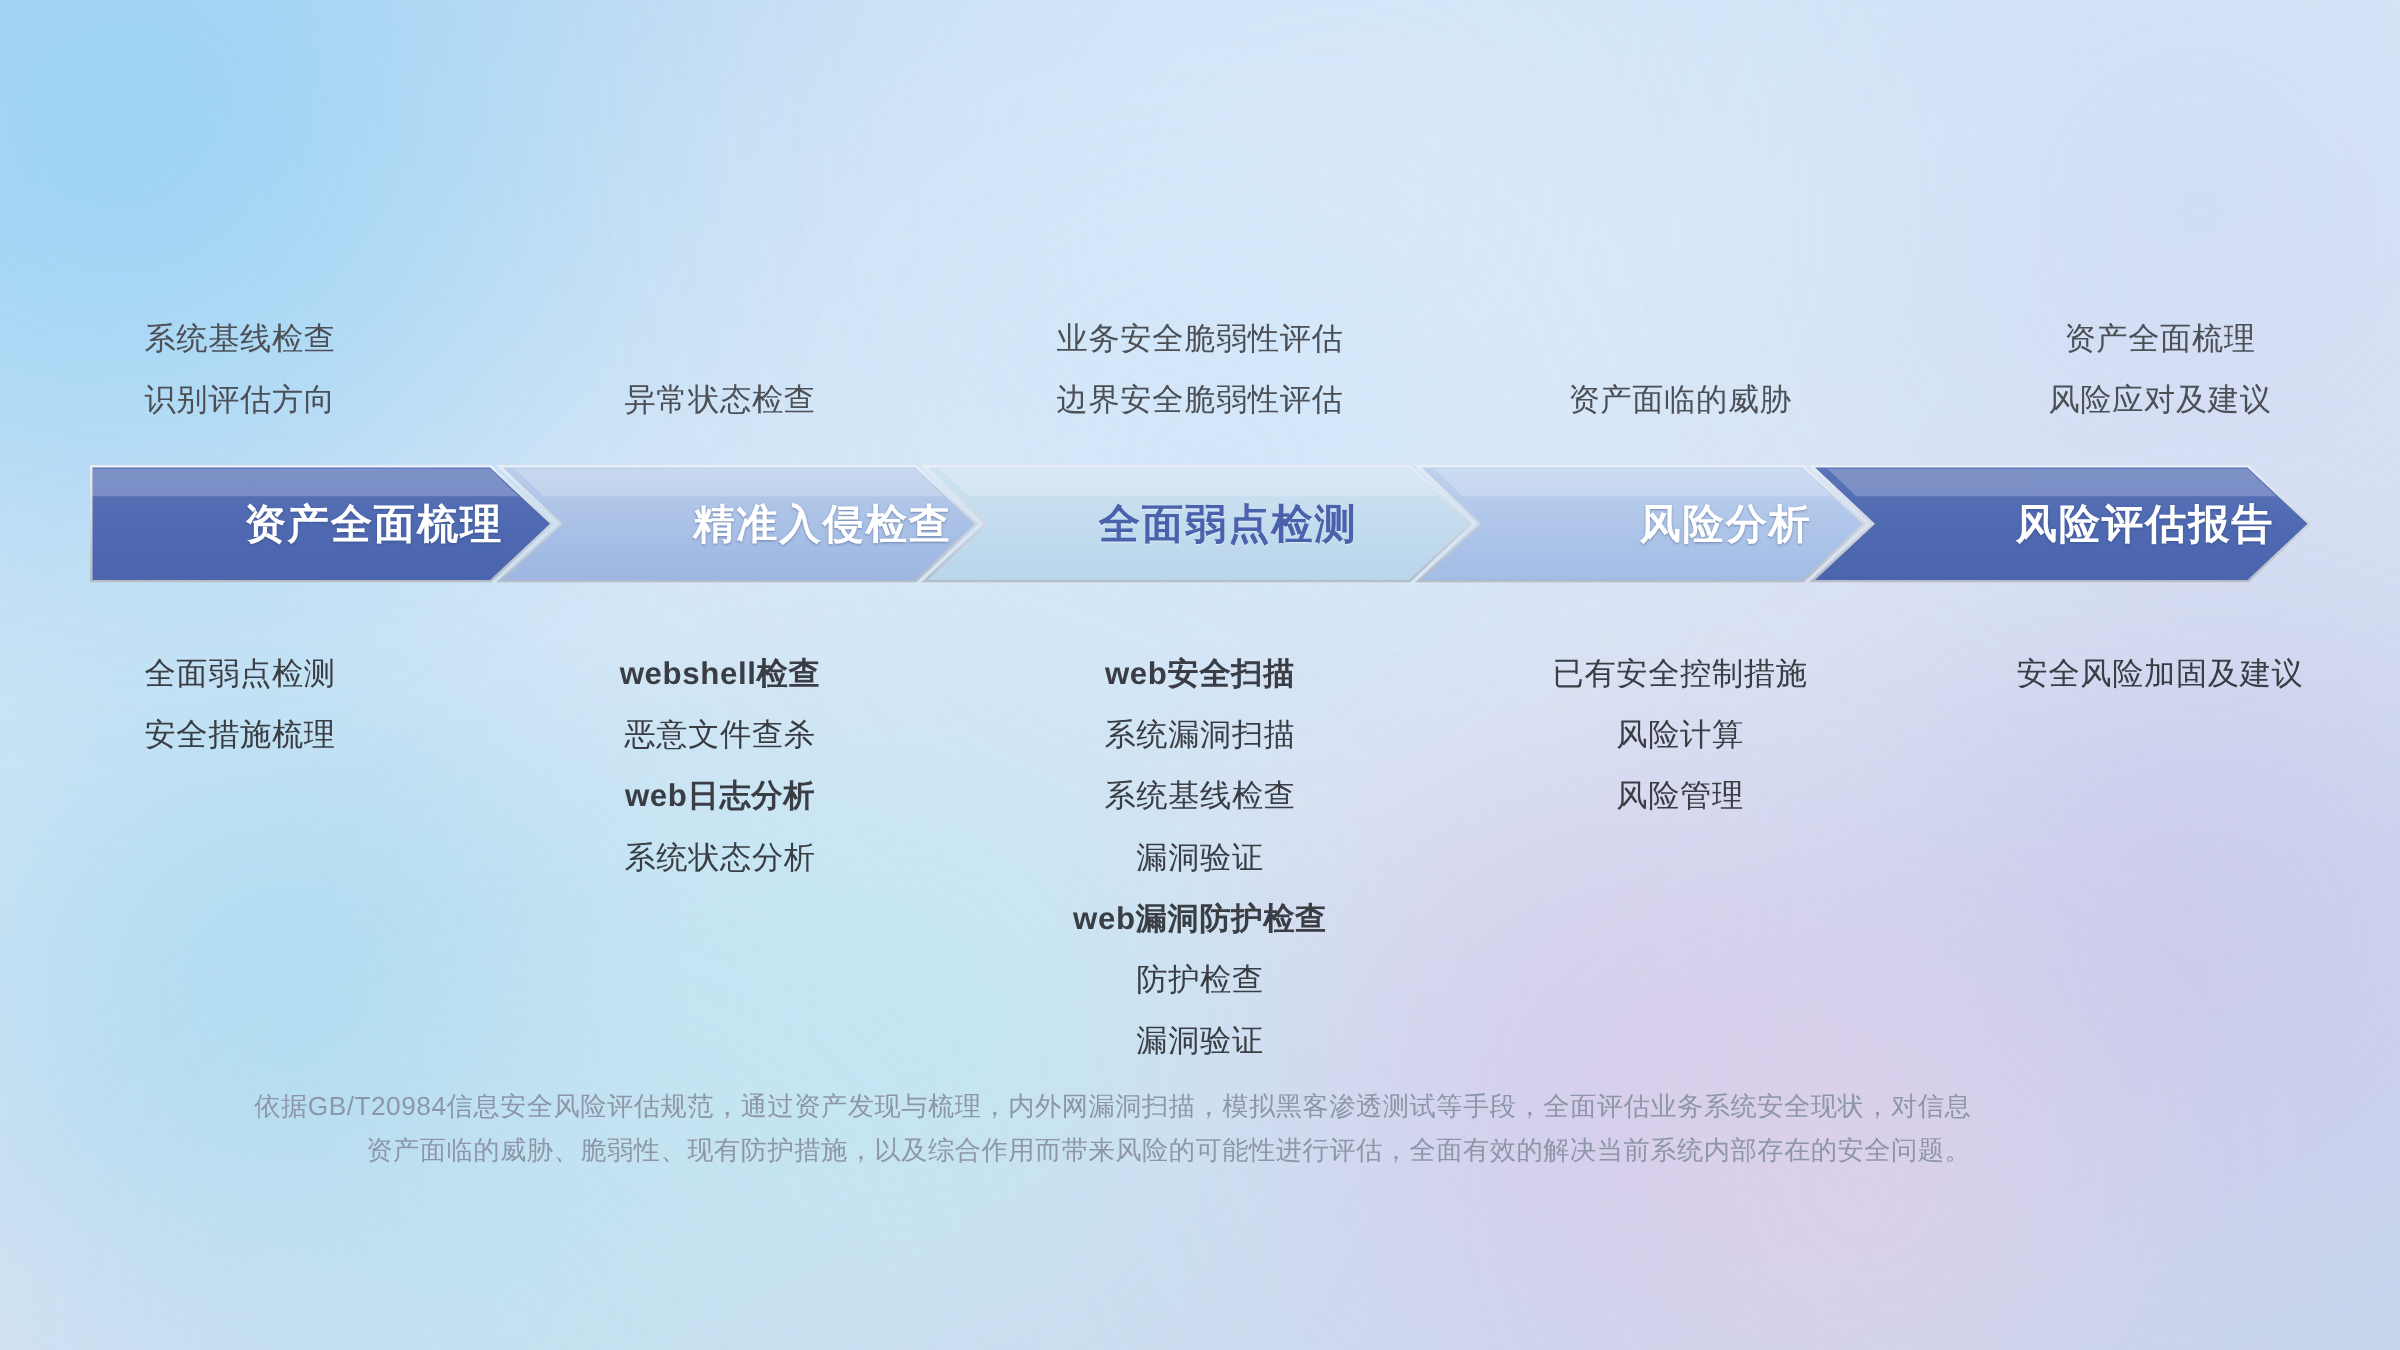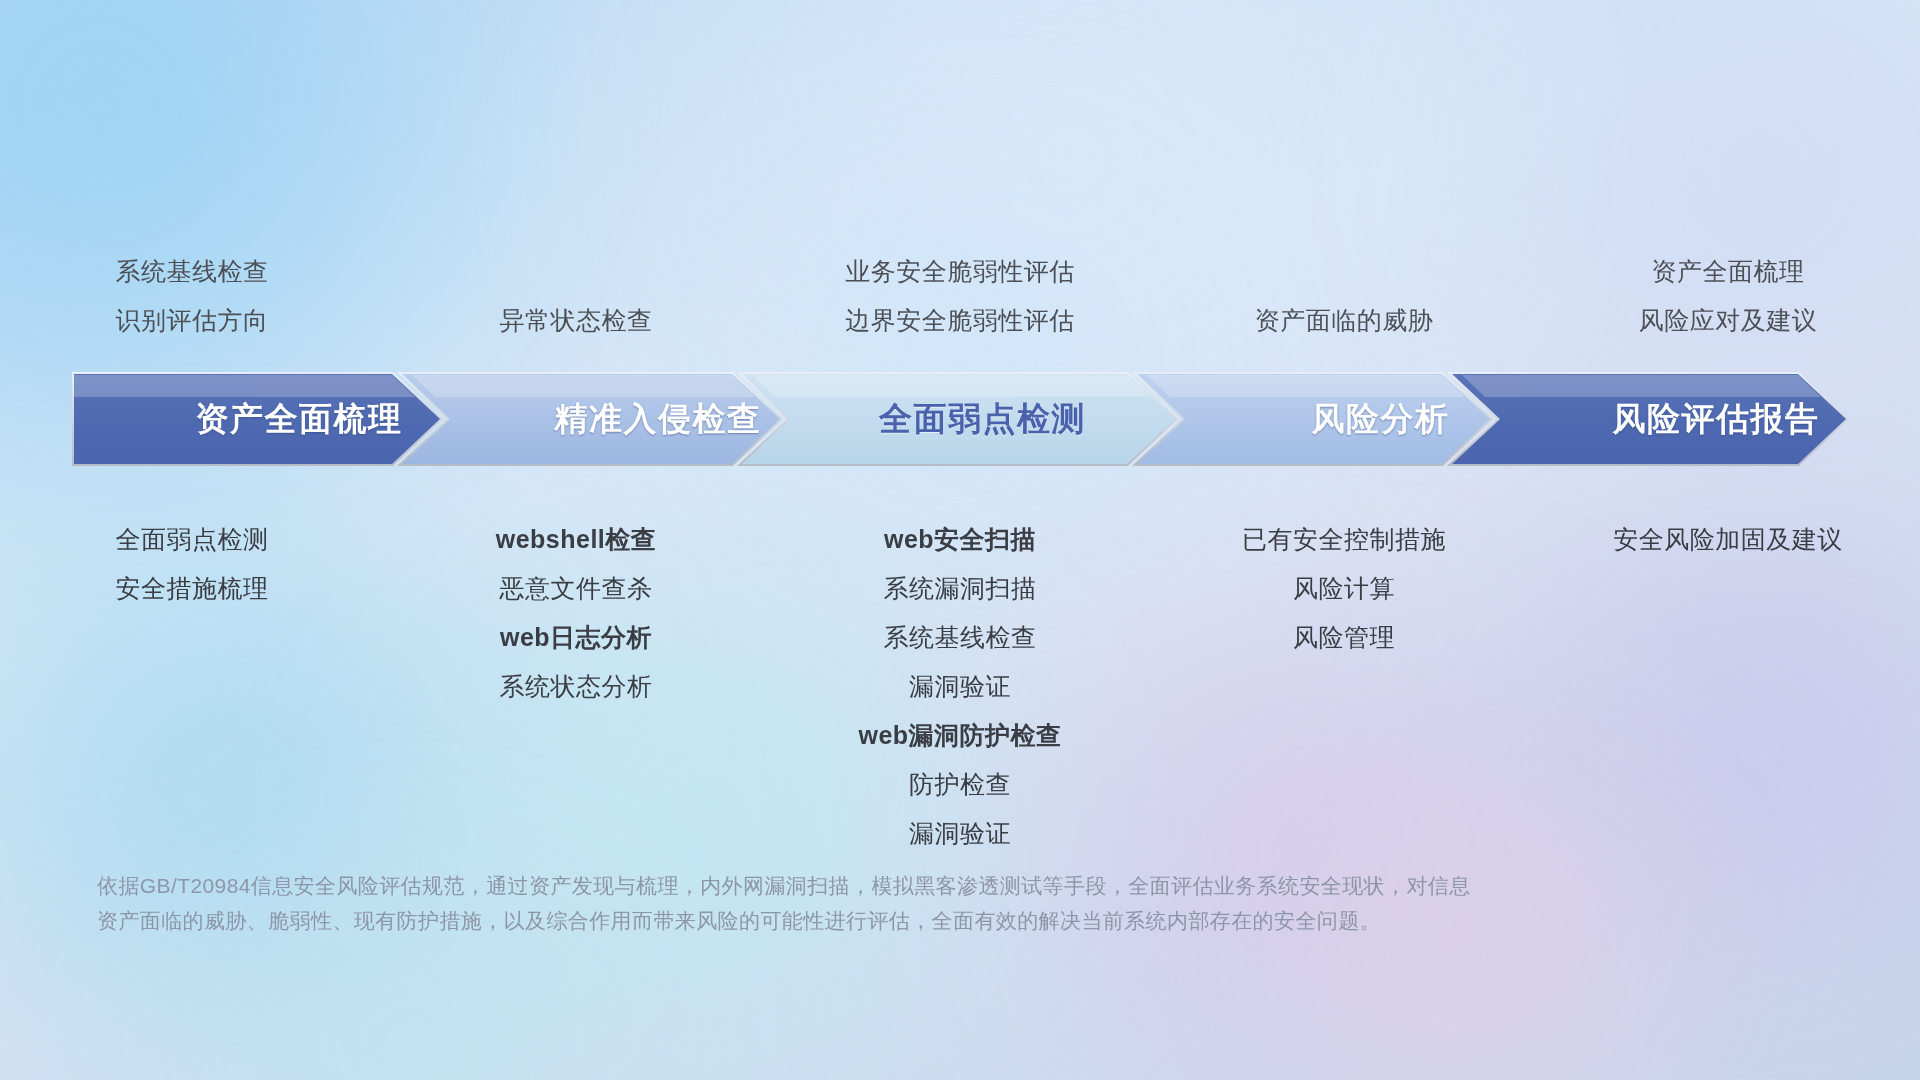--- a/index.html
+++ b/index.html
@@ -132,20 +132,21 @@
   
   .footer {
     position: absolute;
     left: 97px;
     top: 868px;
     width: 1480px;
     color: #8d96a8;
     font-size: 21px;
     line-height: 35px;
     letter-spacing: .4px;
+    text-align: right;
   }
   .footer p { margin: 0; }
 </style>
 </head>
 <body>
 
 <div id="stage">
 
   <div class="bg-layer bg-base"></div>
   <div class="bg-layer">

